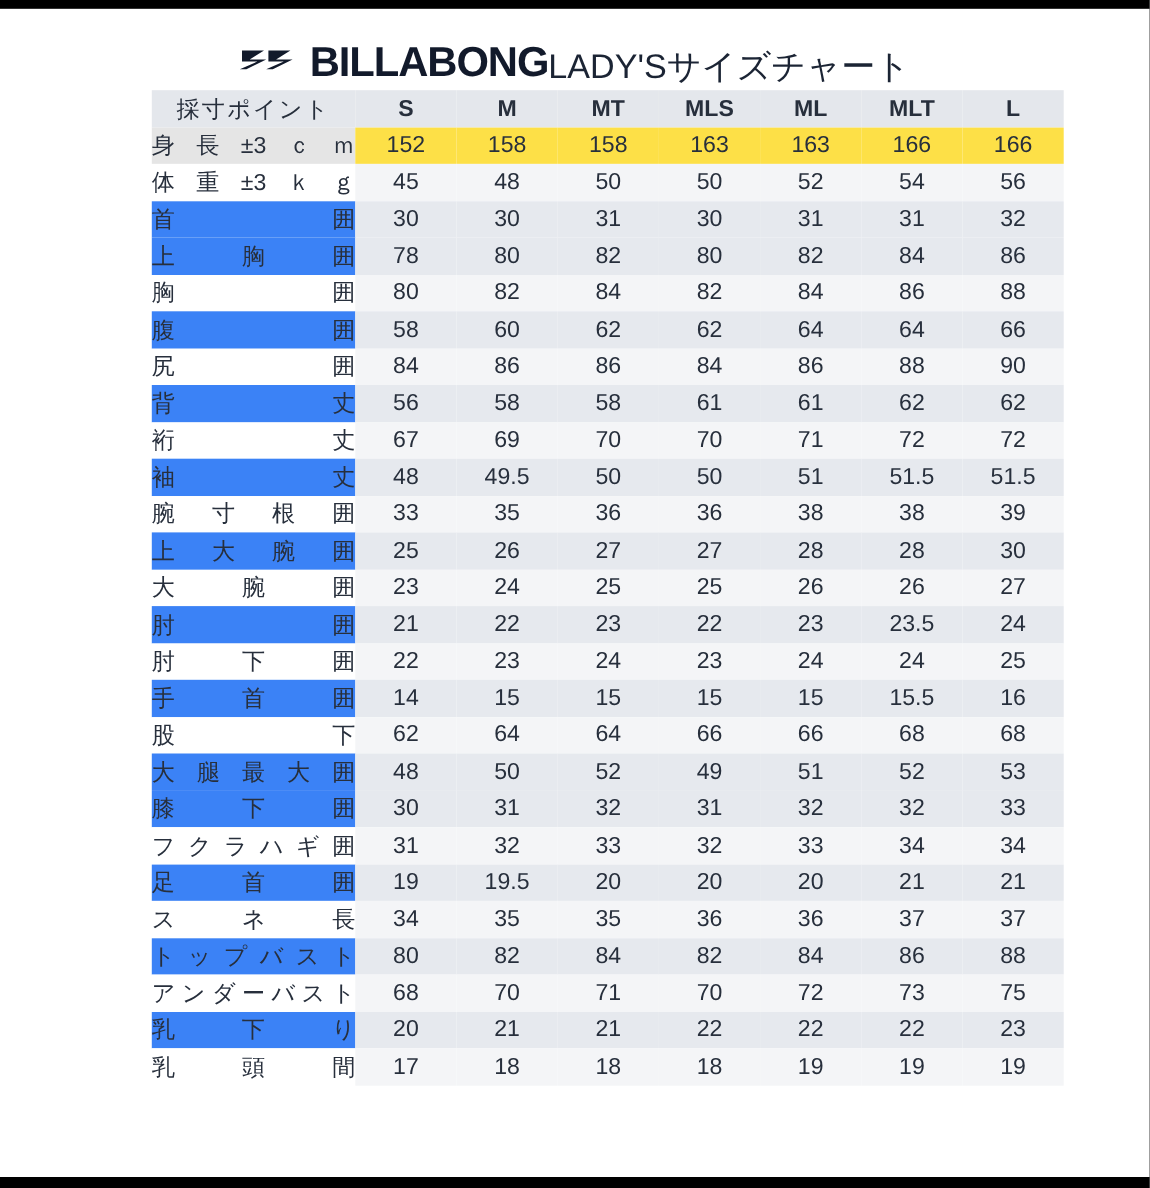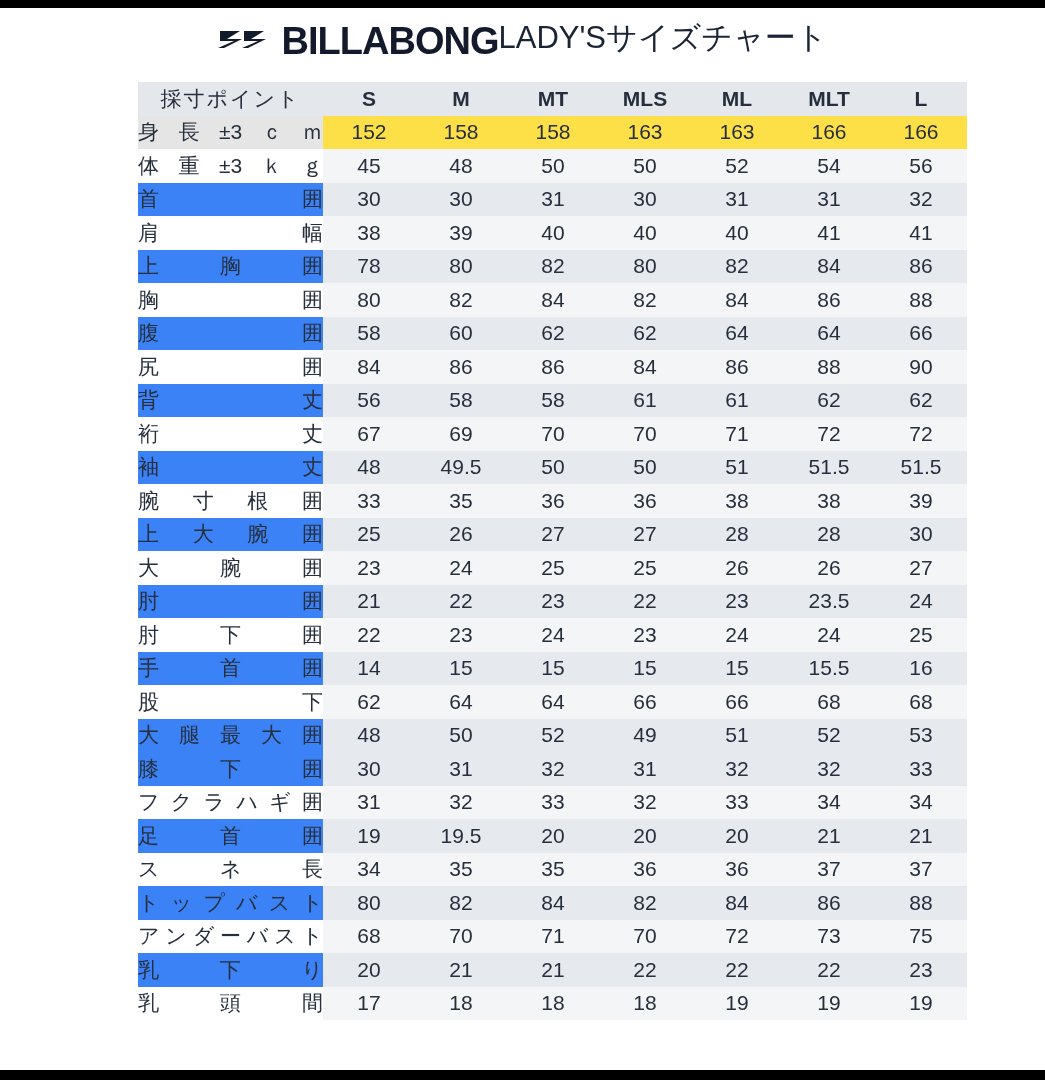--- a/index.html
+++ b/index.html
@@ -17,21 +17,21 @@
     position: absolute;
     left: 0;
     top: 8px;
     width: 1045px;
     height: 1062px;
     background: #ffffff;
     box-sizing: border-box;
   }
   .header {
     display: flex;
-    align-items: flex-start;
+    align-items: flex-end;
     justify-content: center;
     height: 68px;
     padding-top: 14px;
     box-sizing: border-box;
   }
   .brand-wrap {
     display: flex;
     align-items: center;
     gap: 10px;
   }
@@ -168,30 +168,20 @@
           <tr class="odd">
             <td class="label">首囲</td>
             <td class="value">30</td>
             <td class="value">30</td>
             <td class="value">31</td>
             <td class="value">30</td>
             <td class="value">31</td>
             <td class="value">31</td>
             <td class="value">32</td>
           </tr>
-          <tr class="even">
-            <td class="label">肩幅</td>
-            <td class="value">38</td>
-            <td class="value">39</td>
-            <td class="value">40</td>
-            <td class="value">40</td>
-            <td class="value">40</td>
-            <td class="value">41</td>
-            <td class="value">41</td>
-          </tr>
           <tr class="odd">
             <td class="label">上胸囲</td>
             <td class="value">78</td>
             <td class="value">80</td>
             <td class="value">82</td>
             <td class="value">80</td>
             <td class="value">82</td>
             <td class="value">84</td>
             <td class="value">86</td>
           </tr>

